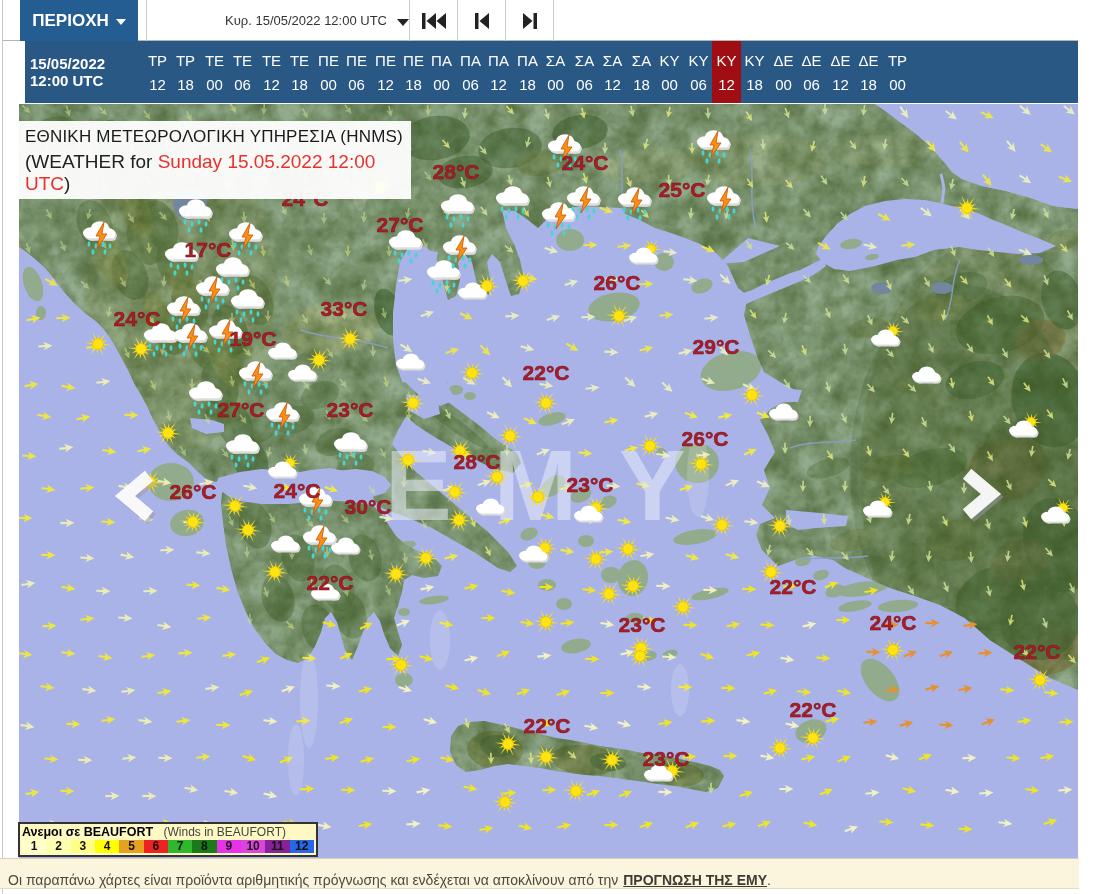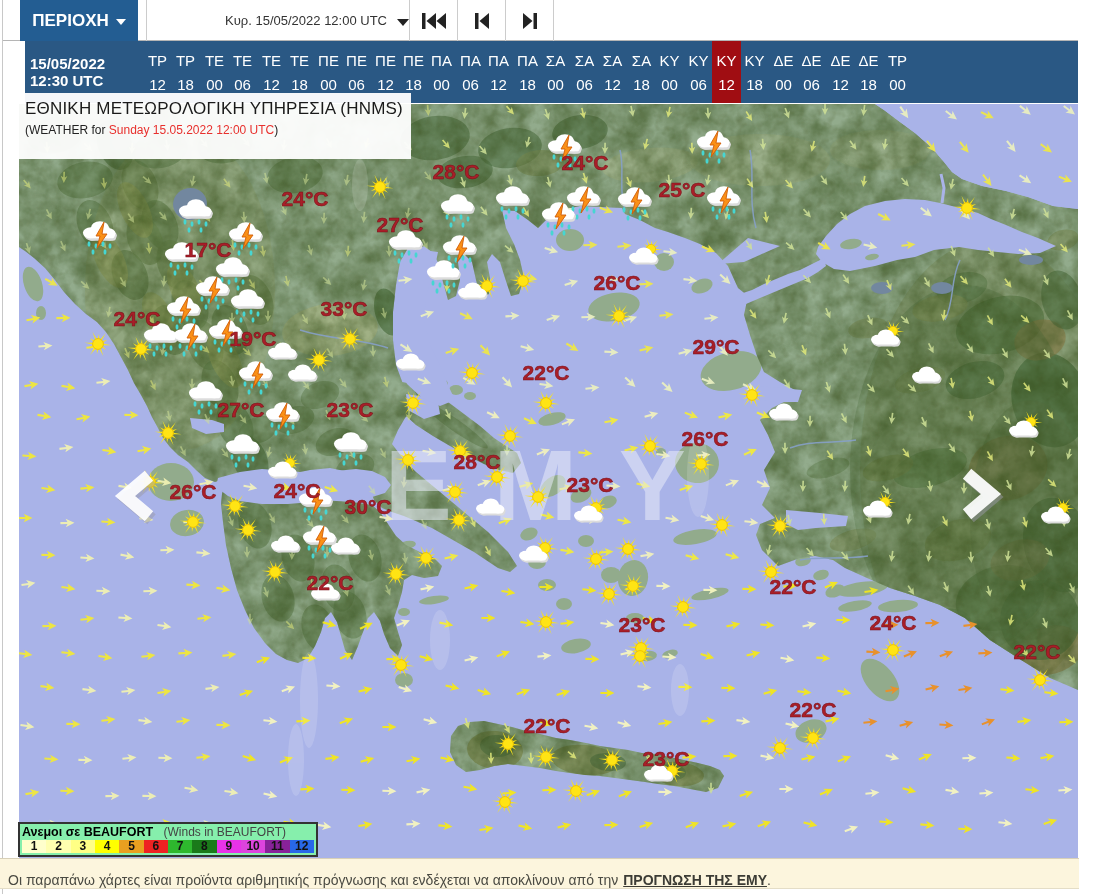--- a/index.html
+++ b/index.html
@@ -19,30 +19,30 @@
   border-right:6px solid transparent; border-top:7px solid #222; margin-top:3px; }
 .navbtn { position:absolute; top:0; height:41px; width:48px; border-right:1px solid #ccc;
   display:flex; align-items:center; justify-content:center; }
 #datebar { position:absolute; left:25px; top:41px; width:1053px; height:62px;
   background:#2a5884; color:#fff; font-size:15px; }
 #datelabel { position:absolute; left:5px; top:0; width:112px; height:62px; font-weight:bold;
   display:flex; flex-direction:column; justify-content:center; padding-left:0; }
 .col { position:absolute; top:0; width:29px; height:62px; display:flex; flex-direction:column;
   align-items:center; justify-content:center; gap:7px; }
 .col.hl { background:#a00d12; }
-#infobox { position:absolute; left:19px; top:93px; width:392px; height:66px;
+#infobox { position:absolute; left:19px; top:121px; width:392px; height:78px;
   background:rgba(255,255,255,0.95); padding:6px 0 0 6px; }
 #infobox .l1 { font-size:17px; color:#1a1a1a; letter-spacing:0.2px; }
 #infobox .l2 { font-size:20px; color:#111; margin-top:4px; }
 #infobox .l2 b { letter-spacing:0.5px; }
 #infobox .l2 .red { color:#e00007; font-weight:bold; }
-#infobox .l3 { font-size:12px; color:#222; margin-top:4px; }
+#infobox .l3 { font-size:19px; color:#222; margin-top:4px; }
 #infobox .l3 .red { color:#e8302d; }
 #legend { position:absolute; left:18px; top:822px; width:300px; height:35px;
-  background:#86efac; border:2px solid #333; padding:1px 2px; }
+  background:#fef9c3; border:2px solid #333; padding:1px 2px; }
 #legend .lt { font-size:12.5px; color:#000; }
 #legend .lt b { font-weight:bold; }
 #legend .lt span { color:#444; font-size:12px; }
 #bftrow { display:flex; margin-top:1px; }
 .bc { width:24.5px; height:13px; font-size:12px; font-weight:bold; color:#111;
   text-align:center; line-height:13px; }
 #footer { position:absolute; left:0; top:858px; width:1079px; height:31px;
   background:#fcf5dd; border-top:1px solid #d8d0b8; border-bottom:1px solid #e4ddc6;
   font-size:14px; color:#4a4a42; display:flex; align-items:flex-end; padding-left:8px; }
 #footer b { text-decoration:underline; color:#3c3c35; margin-left:5px; }
@@ -74,21 +74,21 @@
 <svg width="16" height="18" viewBox="0 0 16 18">
       <g fill="#222">
         <rect x="11.5" y="1" width="3.5" height="16"></rect>
         <path d="M1,1 L10.5,9 L1,17 Z"></path>
       </g>
     </svg>
 </div>
 <div id="datebar">
 <div id="datelabel">
       <span>15/05/2022</span>
-      <span>12:30 UTC</span>
+      <span>12:00 UTC</span>
     </div>
 <div class="col" style="left:118px">
       <span>ΤΡ</span>
       <span>12</span>
     </div>
     <div class="col" style="left:146px">
       <span>ΤΡ</span>
       <span>18</span>
     </div>
     <div class="col" style="left:175px">

